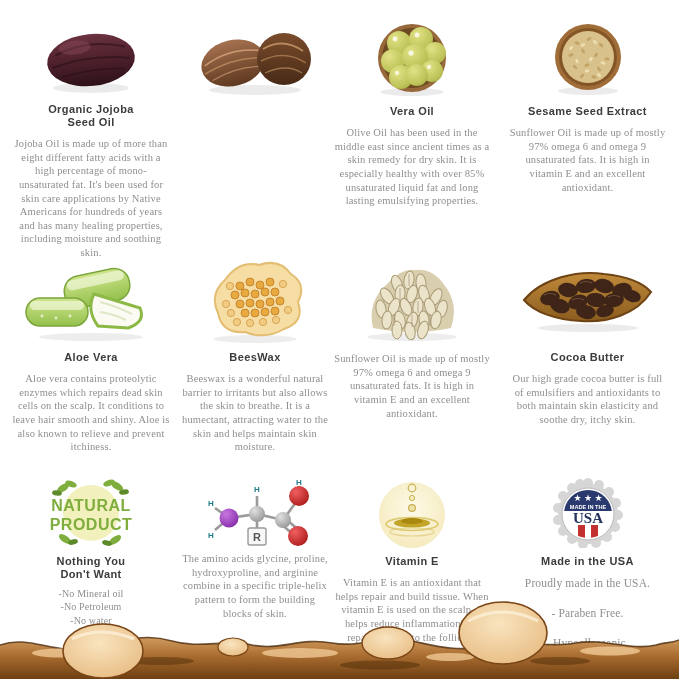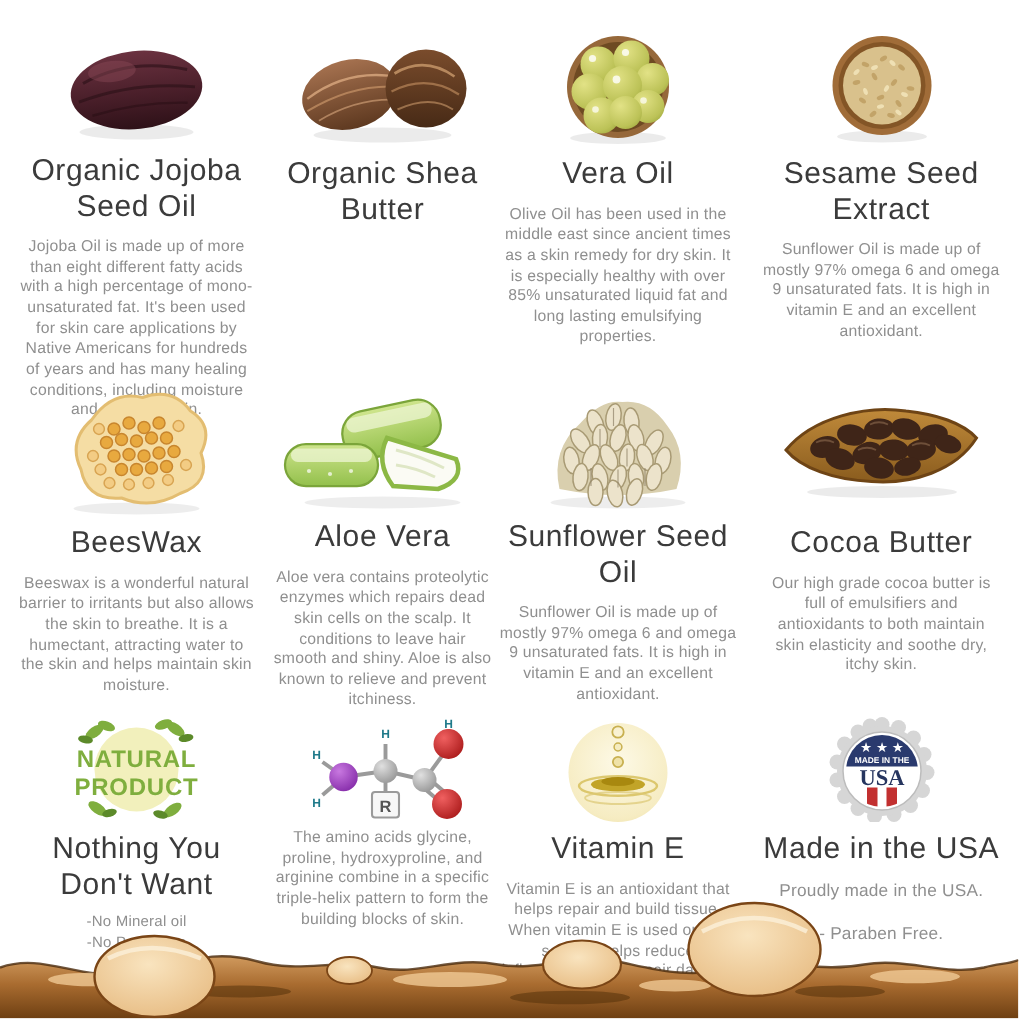--- a/index.html
+++ b/index.html
@@ -19,30 +19,31 @@
   .card {
     display:flex; flex-direction:column; align-items:center;
     text-align:center;
   }
   .fig { display:flex; align-items:center; justify-content:center; }
   .r1 .fig { height:78px; margin-top:20px; }
   .r2 .fig { height:92px; margin-top:4px; }
   .r3 .fig { height:70px; margin-top:8px; }
   .title {
     margin-top:7px;
-    font-size:20px; font-weight:400; color:#3b3b3b;
+    font-size:11px; font-weight:700; color:#3b3b3b;
     line-height:1.18; letter-spacing:.4px;
     white-space:pre-line;
   }
   .body {
     margin-top:8px;
     font-size:10.5px; color:#8f8f8f;
     line-height:1.3; letter-spacing:.15px;
     white-space:pre-line;
     max-width:158px;
+    font-family:Liberation Serif, serif;
   }
   .card-nothing .body { font-size:10px; line-height:1.35; margin-top:6px; }
   .card-usa .body { font-size:11.5px; line-height:1.3; }
   .card-amino .body { margin-top:4px; }
   .wave-wrap { position:absolute; left:0; bottom:0; width:679px; height:92px; }
 </style>
 </head>
 <body>
 
 <div class="grid">
@@ -62,21 +63,21 @@
           <ellipse cx="63" cy="40" rx="44" ry="26" fill="url(#jg)"></ellipse>
           <path d="M28,32 Q60,18 98,30" stroke="#200a10" stroke-width="2" fill="none" opacity="0.5"></path>
           <path d="M24,44 Q62,34 102,42" stroke="#200a10" stroke-width="2" fill="none" opacity="0.45"></path>
           <path d="M32,54 Q64,48 96,52" stroke="#200a10" stroke-width="1.6" fill="none" opacity="0.4"></path>
           <ellipse cx="48" cy="26" rx="16" ry="7" fill="#8a4a56" opacity="0.45"></ellipse>
         </g>
       </svg>
     </div>
     <div class="title">Organic Jojoba
 Seed Oil</div>
-    <div class="body">Jojoba Oil is made up of more than eight different fatty acids with a high percentage of mono-unsaturated fat. It's been used for skin care applications by Native Americans for hundreds of years and has many healing conditions, including moisture and soothing skin.</div>
+    <div class="body">Jojoba Oil is made up of more than eight different fatty acids with a high percentage of mono-unsaturated fat. It's been used for skin care applications by Native Americans for hundreds of years and has many healing properties, including moisture and soothing skin.</div>
   </div>
 
   <div class="card r1 card-shea">
     <div class="fig">
       <svg width="132" height="76" viewBox="0 0 132 76">
         <defs>
           <linearGradient id="sh1" x1="0" y1="0" x2="0" y2="1">
             <stop offset="0" stop-color="#a5714f"></stop>
               <stop offset="1" stop-color="#5e3920"></stop>
           </linearGradient>
@@ -93,22 +94,20 @@
           <path d="M20,54 Q46,46 70,52" stroke="#d9a97f" stroke-width="1.2" fill="none" opacity="0.6"></path>
         </g>
         <g>
           <ellipse cx="95" cy="38" rx="27" ry="26" fill="url(#sh2)"></ellipse>
           <path d="M74,28 Q94,16 114,30" stroke="#c99a6b" stroke-width="1.8" fill="none" opacity="0.8"></path>
           <path d="M72,40 Q96,28 117,42" stroke="#b8865a" stroke-width="1.5" fill="none" opacity="0.7"></path>
           <path d="M76,52 Q98,42 113,52" stroke="#c99a6b" stroke-width="1.3" fill="none" opacity="0.6"></path>
         </g>
       </svg>
     </div>
-    <div class="title">Organic Shea
-Butter</div>
   </div>
 
   <div class="card r1 card-olive">
     <div class="fig">
       <svg width="82" height="76" viewBox="0 0 82 76">
         <defs>
           <radialGradient id="ol" cx="0.35" cy="0.3" r="0.9">
             <stop offset="0" stop-color="#e2e286"></stop>
               <stop offset="0.7" stop-color="#bcc257"></stop>
               <stop offset="1" stop-color="#97a238"></stop>
@@ -164,20 +163,52 @@
           <ellipse cx="42" cy="38" rx="2.4" ry="1.4" transform="rotate(-60 42 38)"></ellipse>
           <ellipse cx="54" cy="42" rx="2.4" ry="1.4" transform="rotate(25 54 42)"></ellipse>
           <ellipse cx="38" cy="50" rx="2.4" ry="1.4" transform="rotate(-10 38 50)"></ellipse>
           <ellipse cx="50" cy="54" rx="2.4" ry="1.4" transform="rotate(40 50 54)"></ellipse>
           <ellipse cx="22" cy="27" rx="2.4" ry="1.4" transform="rotate(-45 22 27)"></ellipse>
         </g>
       </svg>
     </div>
     <div class="title">Sesame Seed Extract</div>
     <div class="body">Sunflower Oil is made up of mostly 97% omega 6 and omega 9 unsaturated fats. It is high in vitamin E and an excellent antioxidant.</div>
+  </div>
+
+  <div class="card r2 card-aloe">
+    <div class="fig">
+      <svg width="142" height="88" viewBox="0 0 142 88">
+        <defs>
+          <linearGradient id="al" x1="0" y1="0" x2="0" y2="1">
+            <stop offset="0" stop-color="#cfe58d"></stop>
+              <stop offset="1" stop-color="#93c04c"></stop>
+          </linearGradient>
+        </defs>
+        <ellipse cx="71" cy="83" rx="52" ry="4" fill="#000" opacity="0.07"></ellipse>
+        <g transform="rotate(-12 78 34)">
+          <rect x="44" y="18" width="66" height="32" rx="15" fill="url(#al)" stroke="#7ba53a" stroke-width="1.5"></rect>
+          <rect x="48" y="21" width="58" height="10" rx="5" fill="#eef5d4" opacity="0.75"></rect>
+        </g>
+        <g>
+          <rect x="6" y="44" width="62" height="28" rx="14" fill="url(#al)" stroke="#7ba53a" stroke-width="1.5"></rect>
+          <rect x="10" y="47" width="54" height="9" rx="4.5" fill="#eef5d4" opacity="0.75"></rect>
+          <circle cx="22" cy="62" r="1.4" fill="#fff" opacity="0.7"></circle>
+          <circle cx="36" cy="64" r="1.4" fill="#fff" opacity="0.7"></circle>
+          <circle cx="50" cy="62" r="1.4" fill="#fff" opacity="0.7"></circle>
+        </g>
+        <g>
+          <path d="M74,40 L120,54 Q126,68 108,74 L78,72 Q66,56 74,40 Z" fill="#fbfbf4" stroke="#8cb845" stroke-width="3"></path>
+          <path d="M80,48 Q96,52 112,60" stroke="#dfe7c6" stroke-width="2" fill="none"></path>
+          <path d="M80,58 Q94,60 106,66" stroke="#dfe7c6" stroke-width="2" fill="none"></path>
+        </g>
+      </svg>
+    </div>
+    <div class="title">Aloe Vera</div>
+    <div class="body">Aloe vera contains proteolytic enzymes which repairs dead skin cells on the scalp. It conditions to leave hair smooth and shiny. Aloe is also known to relieve and prevent itchiness.</div>
   </div>
 
   <div class="card r2 card-beeswax">
     <div class="fig">
       <svg width="120" height="92" viewBox="0 0 120 92">
         <ellipse cx="60" cy="87" rx="42" ry="4" fill="#000" opacity="0.07"></ellipse>
         <path d="M30,28 Q44,8 64,13 Q84,6 96,22 Q112,32 103,50 Q110,70 89,77 Q70,88 50,80 Q27,82 23,61 Q14,42 30,28 Z" fill="#f5dda4" stroke="#e3bd71" stroke-width="2"></path>
         <g fill="#e8a93f" stroke="#c8862e" stroke-width="1">
           <circle cx="45" cy="34" r="4"></circle>
             <circle cx="55" cy="30" r="4"></circle>
@@ -206,52 +237,20 @@
             <circle cx="42" cy="70" r="3.6"></circle>
             <circle cx="55" cy="71" r="3.6"></circle>
           <circle cx="68" cy="70" r="3.6"></circle>
             <circle cx="81" cy="68" r="3.6"></circle>
             <circle cx="36" cy="61" r="3.6"></circle>
         </g>
       </svg>
     </div>
     <div class="title">BeesWax</div>
     <div class="body">Beeswax is a wonderful natural barrier to irritants but also allows the skin to breathe. It is a humectant, attracting water to the skin and helps maintain skin moisture.</div>
-  </div>
-
-  <div class="card r2 card-aloe">
-    <div class="fig">
-      <svg width="142" height="88" viewBox="0 0 142 88">
-        <defs>
-          <linearGradient id="al" x1="0" y1="0" x2="0" y2="1">
-            <stop offset="0" stop-color="#cfe58d"></stop>
-              <stop offset="1" stop-color="#93c04c"></stop>
-          </linearGradient>
-        </defs>
-        <ellipse cx="71" cy="83" rx="52" ry="4" fill="#000" opacity="0.07"></ellipse>
-        <g transform="rotate(-12 78 34)">
-          <rect x="44" y="18" width="66" height="32" rx="15" fill="url(#al)" stroke="#7ba53a" stroke-width="1.5"></rect>
-          <rect x="48" y="21" width="58" height="10" rx="5" fill="#eef5d4" opacity="0.75"></rect>
-        </g>
-        <g>
-          <rect x="6" y="44" width="62" height="28" rx="14" fill="url(#al)" stroke="#7ba53a" stroke-width="1.5"></rect>
-          <rect x="10" y="47" width="54" height="9" rx="4.5" fill="#eef5d4" opacity="0.75"></rect>
-          <circle cx="22" cy="62" r="1.4" fill="#fff" opacity="0.7"></circle>
-          <circle cx="36" cy="64" r="1.4" fill="#fff" opacity="0.7"></circle>
-          <circle cx="50" cy="62" r="1.4" fill="#fff" opacity="0.7"></circle>
-        </g>
-        <g>
-          <path d="M74,40 L120,54 Q126,68 108,74 L78,72 Q66,56 74,40 Z" fill="#fbfbf4" stroke="#8cb845" stroke-width="3"></path>
-          <path d="M80,48 Q96,52 112,60" stroke="#dfe7c6" stroke-width="2" fill="none"></path>
-          <path d="M80,58 Q94,60 106,66" stroke="#dfe7c6" stroke-width="2" fill="none"></path>
-        </g>
-      </svg>
-    </div>
-    <div class="title">Aloe Vera</div>
-    <div class="body">Aloe vera contains proteolytic enzymes which repairs dead skin cells on the scalp. It conditions to leave hair smooth and shiny. Aloe is also known to relieve and prevent itchiness.</div>
   </div>
 
   <div class="card r2 card-sunflower">
     <div class="fig">
       <svg width="118" height="88" viewBox="0 0 118 88">
         <ellipse cx="59" cy="83" rx="45" ry="4" fill="#000" opacity="0.07"></ellipse>
         <path d="M20,74 Q14,48 34,30 Q48,14 62,16 Q80,14 92,32 Q106,50 98,74 Q60,82 20,74 Z" fill="#d9cfae"></path>
         <g fill="#ece3cb" stroke="#a89a74" stroke-width="1">
           <ellipse cx="44" cy="30" rx="5" ry="9" transform="rotate(-20 44 30)"></ellipse>
           <ellipse cx="56" cy="26" rx="5" ry="9" transform="rotate(10 56 26)"></ellipse>
@@ -279,21 +278,20 @@
         <g stroke="#8f8268" stroke-width="0.8" opacity="0.7">
           <line x1="56" y1="20" x2="56" y2="32"></line>
             <line x1="47" y1="34" x2="47" y2="46"></line>
           <line x1="65" y1="47" x2="65" y2="59"></line>
             <line x1="41" y1="60" x2="41" y2="72"></line>
           <line x1="77" y1="60" x2="77" y2="72"></line>
             <line x1="59" y1="61" x2="59" y2="73"></line>
         </g>
       </svg>
     </div>
-    <div class="title">Sunflower Seed Oil</div>
     <div class="body">Sunflower Oil is made up of mostly 97% omega 6 and omega 9 unsaturated fats. It is high in vitamin E and an excellent antioxidant.</div>
   </div>
 
   <div class="card r2 card-cocoa">
     <div class="fig">
       <svg width="136" height="72" viewBox="0 0 136 72">
         <defs>
           <linearGradient id="cp" x1="0" y1="0" x2="0" y2="1">
             <stop offset="0" stop-color="#c08a3a"></stop>
               <stop offset="1" stop-color="#8a5c1e"></stop>

